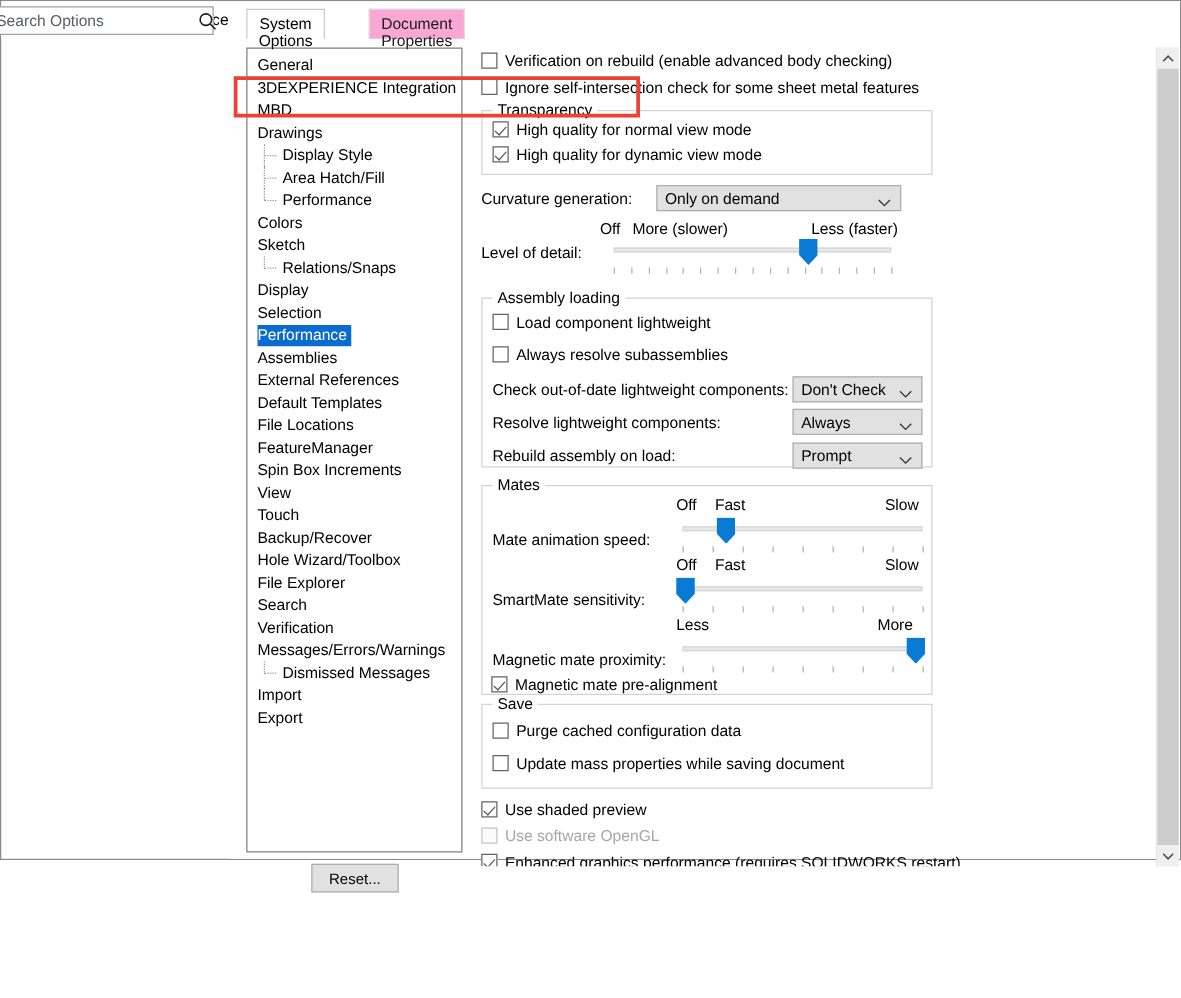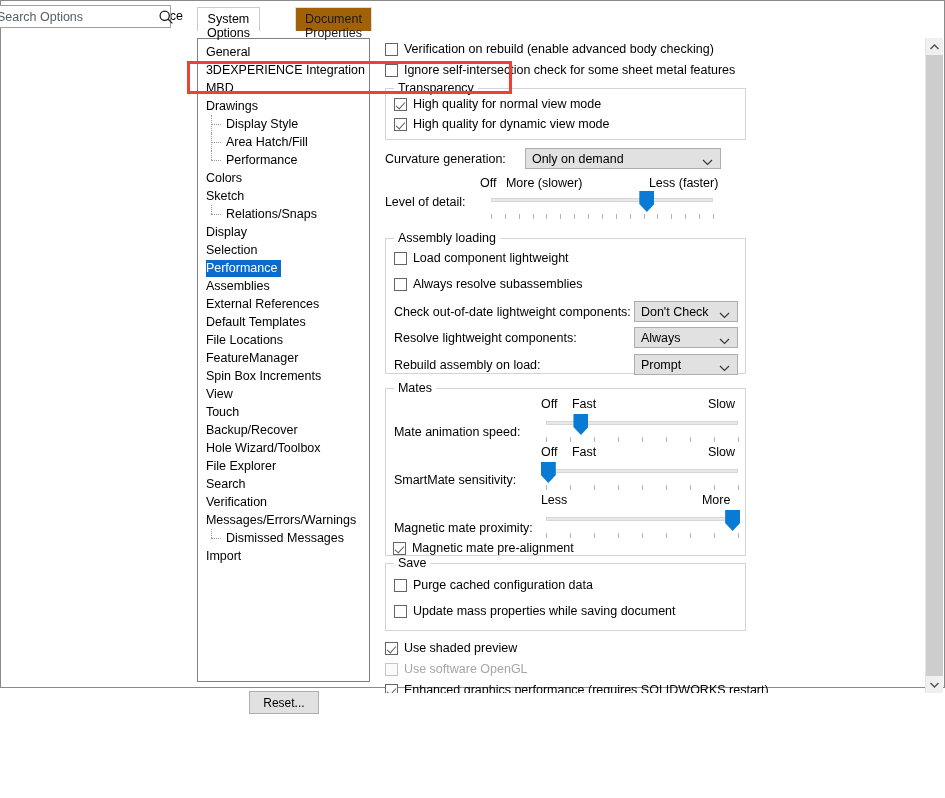--- a/index.html
+++ b/index.html
@@ -70,21 +70,21 @@
   }
   .tab.active {
     background: #ffffff;
     border-color: #cccccc;
     z-index: 2;
     color: #000;
     font-weight: normal;
     text-align: center;
   }
   .tab.inactive {
-    background: #a16207;
+    background: #f9a8d4;
     border-color: #dcdcdc;
     color: #1a1a1a;
     z-index: 1;
   }
   #tab-system { left: 14px; }
   #tab-docprops { left: 112px; }
 
   
   .searchbox {
     position: absolute;
@@ -182,21 +182,21 @@
     left: 196px; top: 37px;
     width: 718px; height: 655px;
     overflow: hidden;
   }
 
   .row { position: absolute; }
 
   
   .cb {
     display: inline-flex;
-    align-items: flex-end;
+    align-items: flex-start;
     font-size: 12.5px;
     white-space: nowrap;
     cursor: pointer;
   }
   .cb .box {
     width: 13px; height: 13px;
     border: 1px solid #646464;
     background: #ffffff;
     box-sizing: border-box;
     margin-right: 6px;
@@ -426,20 +426,21 @@
         <div class="tree-item"><span>View</span></div>
         <div class="tree-item"><span>Touch</span></div>
         <div class="tree-item"><span>Backup/Recover</span></div>
         <div class="tree-item"><span>Hole Wizard/Toolbox</span></div>
         <div class="tree-item"><span>File Explorer</span></div>
         <div class="tree-item"><span>Search</span></div>
         <div class="tree-item"><span>Verification</span></div>
         <div class="tree-item"><span>Messages/Errors/Warnings</span></div>
         <div class="tree-item child last"><span>Dismissed Messages</span></div>
         <div class="tree-item"><span>Import</span></div>
+        <div class="tree-item"><span>Export</span></div>
       </div>
 
     <button class="reset-btn">Reset...</button>
 
     <div class="content">
 
       <div class="row" style="left:6px; top:4px;">
         <span class="cb">
           <span class="box"></span>
           <span>Verification on rebuild (enable advanced body checking)</span>

